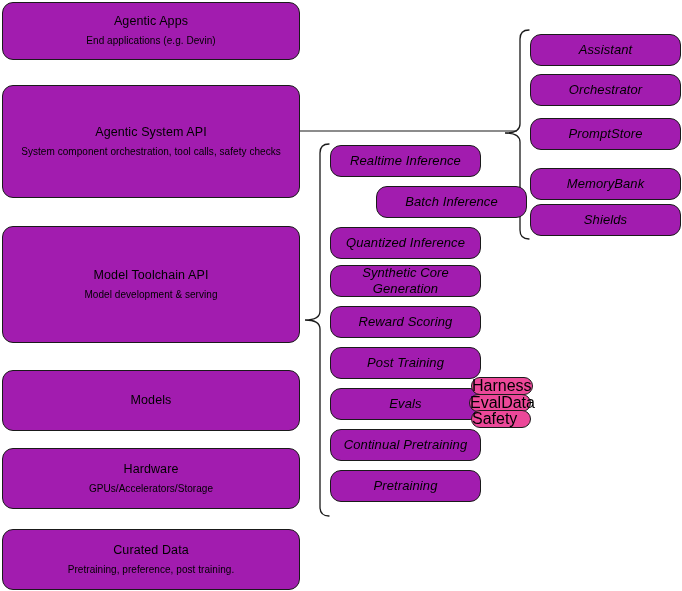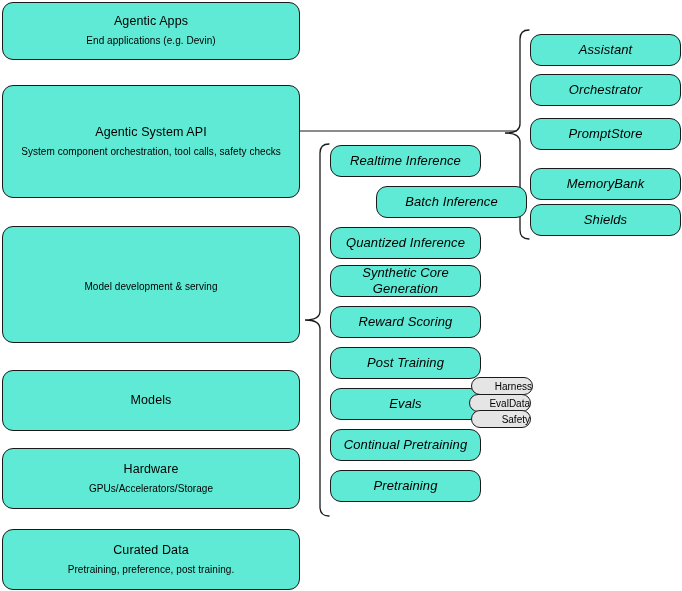--- a/index.html
+++ b/index.html
@@ -18,21 +18,21 @@
   }
   #canvas {
     position: absolute;
     left: 0; top: 0;
     width: 682px;
     height: 591px;
   }
   .node {
     position: absolute;
     box-sizing: border-box;
-    background: #5eead4;
+    background: #a21caf;
     border: 1.3px solid #1a1a1a;
     border-radius: 11px;
     display: flex;
     flex-direction: column;
     align-items: center;
     justify-content: center;
     text-align: center;
     line-height: 1.25;
   }
   .node .title {
@@ -48,27 +48,27 @@
   }
   
   .node.simple .title {
     font-size: 13px;
     font-style: italic;
   }
   
   .pill {
     position: absolute;
     box-sizing: border-box;
-    background: #e5e5e5;
+    background: #ec4899;
     border: 1.3px solid #1a1a1a;
     border-radius: 10px;
     display: flex;
     align-items: center;
-    justify-content: flex-end;
-    font-size: 10px;
+    justify-content: flex-start;
+    font-size: 16px;
     z-index: 5;
   }
   svg.links {
     position: absolute;
     left: 0; top: 0;
     width: 682px;
     height: 591px;
     pointer-events: none;
     z-index: 1;
   }
@@ -90,20 +90,21 @@
   <div id="layers">
       <div class="node" style="left: 2px; top: 2px; width: 298px; height: 58px;">
         <div class="title">Agentic Apps</div>
         <div class="subtitle">End applications (e.g. Devin)</div>
       </div>
       <div class="node" style="left: 2px; top: 85px; width: 298px; height: 113px;">
         <div class="title">Agentic System API</div>
         <div class="subtitle">System component orchestration, tool calls, safety checks</div>
       </div>
       <div class="node" style="left: 2px; top: 226px; width: 298px; height: 117px;">
+        <div class="title">Model Toolchain API</div>
         <div class="subtitle">Model development &amp; serving</div>
       </div>
       <div class="node" style="left: 2px; top: 370px; width: 298px; height: 61px;">
         <div class="title">Models</div>
       </div>
       <div class="node" style="left: 2px; top: 448px; width: 298px; height: 61px;">
         <div class="title">Hardware</div>
         <div class="subtitle">GPUs/Accelerators/Storage</div>
       </div>
       <div class="node" style="left: 2px; top: 529px; width: 298px; height: 61px;">

